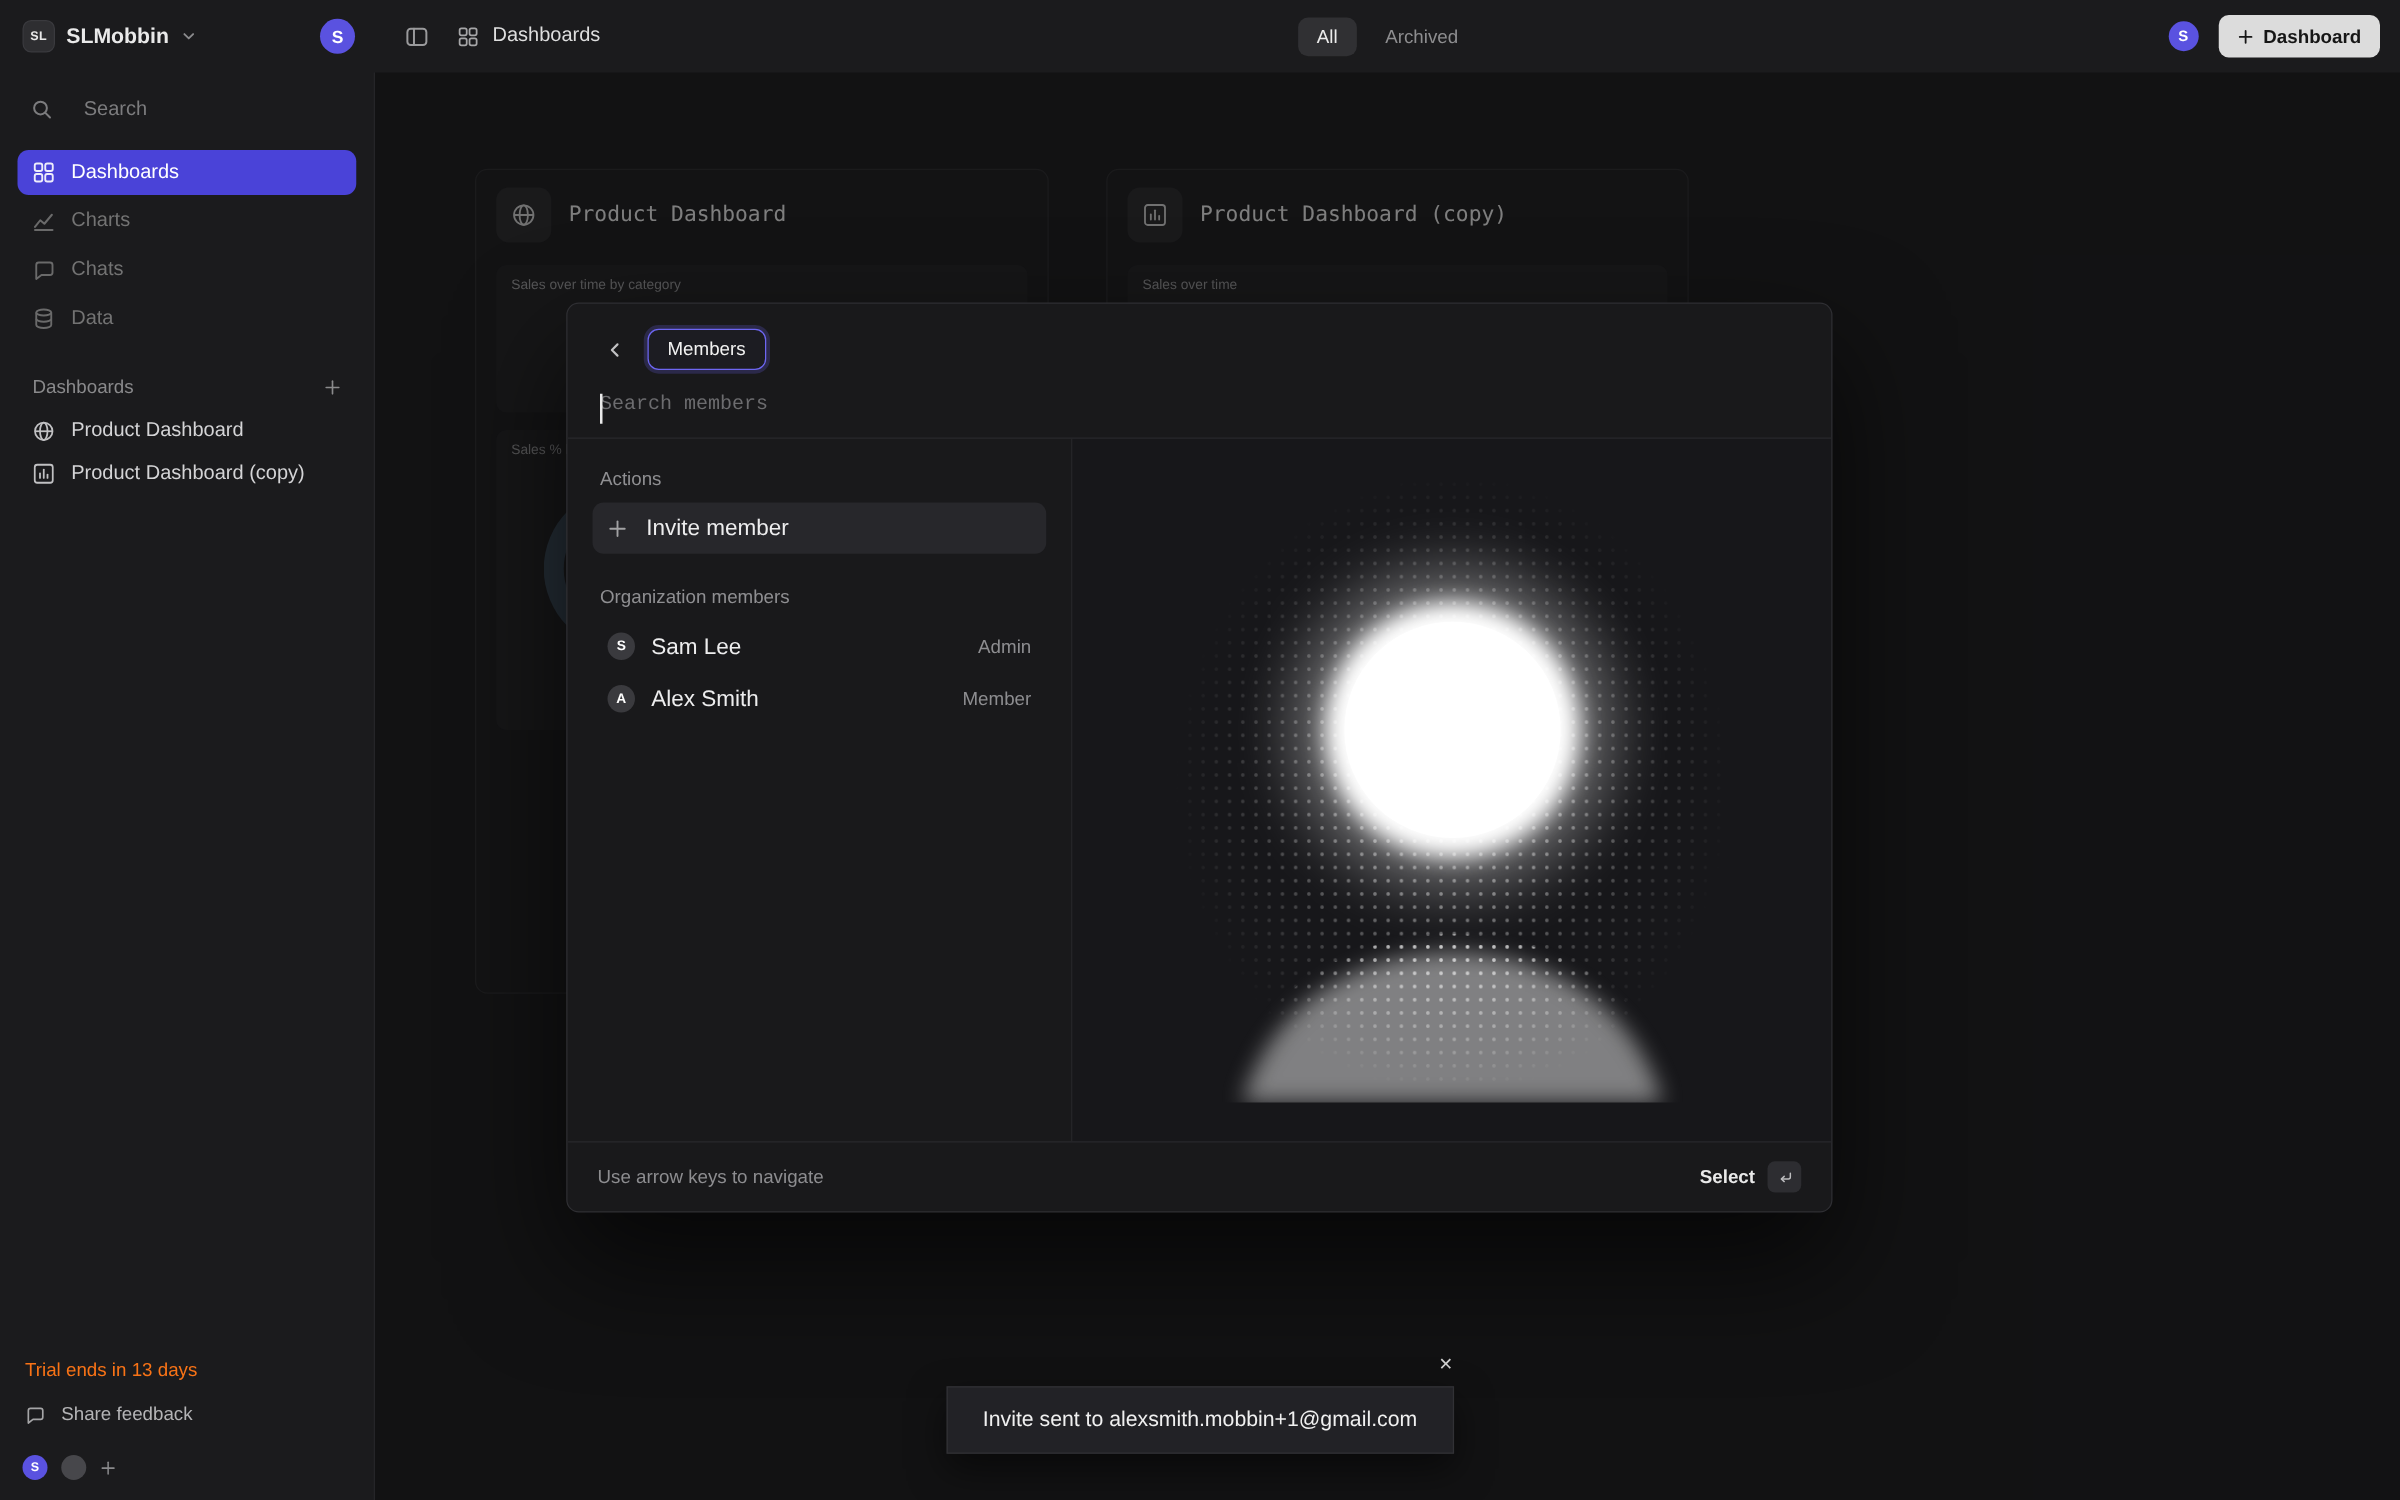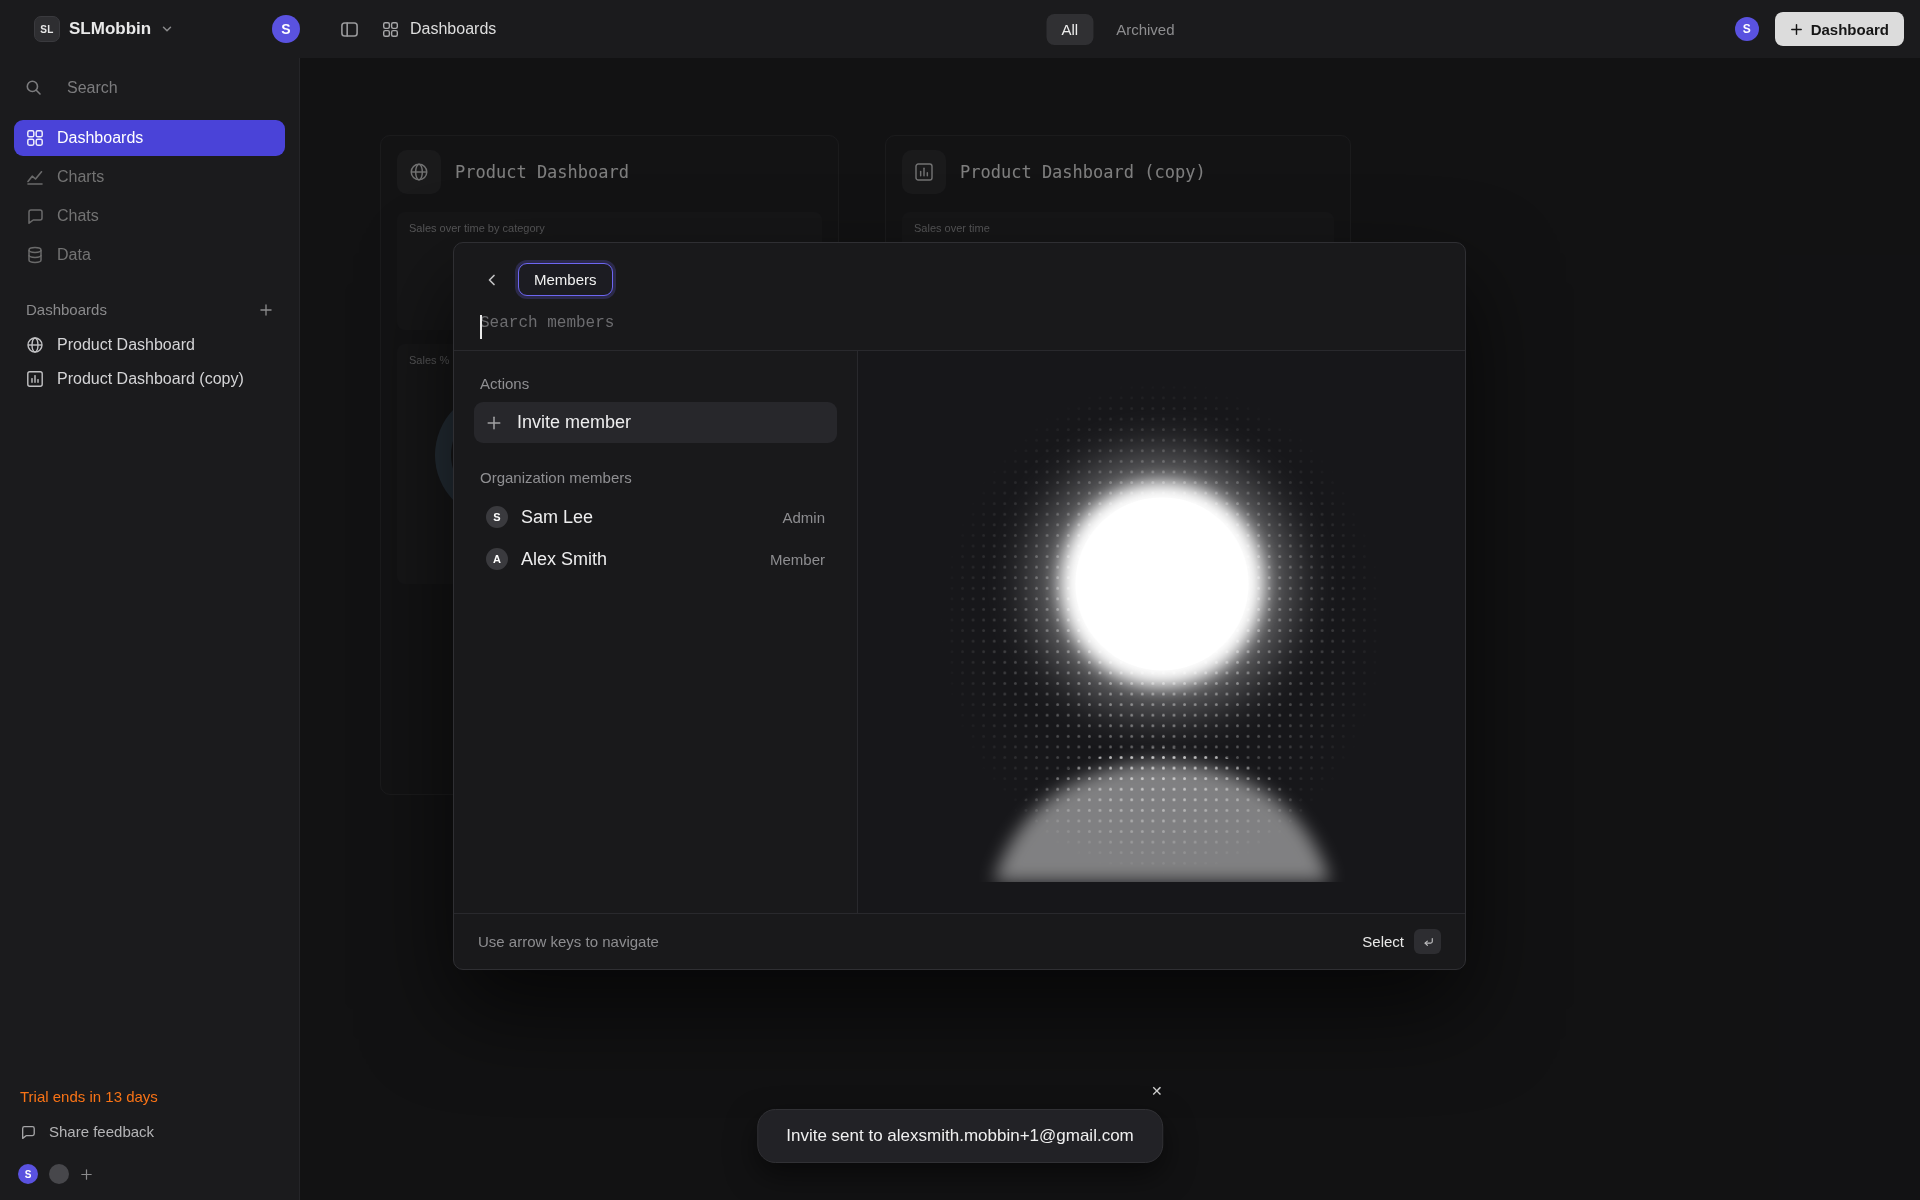--- a/index.html
+++ b/index.html
@@ -5,21 +5,21 @@
   * { margin:0; padding:0; box-sizing:border-box; }
   html,body { width:1920px; height:1200px; }
   body {
     position:relative; overflow:hidden;
     background:#1b1b1d; color:#e7e7e7;
     font-family:"Liberation Sans", sans-serif;
   }
   svg { display:block; }
 
   
-  .topbar { position:absolute; top:0; left:16px; right:0; height:58px; display:flex; align-items:stretch; z-index:3; }
+  .topbar { position:absolute; top:0; left:0; right:0; height:58px; display:flex; align-items:stretch; z-index:3; }
   .tb-left { width:300px; display:flex; align-items:center; gap:9px; padding:0 16px 0 18px; }
   .ws-badge { width:26px; height:26px; border-radius:7px; background:#2e2e31; border:1px solid #3a3a3e; color:#e8e8e8; font-size:10px; font-weight:700; display:flex; align-items:center; justify-content:center; letter-spacing:.4px; }
   .ws-name { font-size:17px; font-weight:600; color:#e9e9e9; }
   .chev { color:#8b8b8d; display:flex; }
   .ws-avatar { margin-left:auto; width:28px; height:28px; border-radius:50%; background:#5a52e0; color:#fff; font-size:14px; font-weight:700; display:flex; align-items:center; justify-content:center; }
   .tb-main { flex:1; display:flex; align-items:center; padding:0 16px; position:relative; }
   .icon-btn { width:34px; height:34px; border-radius:8px; background:transparent; border:none; color:#9a9a9c; display:flex; align-items:center; justify-content:center; cursor:pointer; }
   .crumb { display:flex; align-items:center; gap:11px; margin-left:16px; color:#dedede; font-size:16px; font-weight:500; }
   .crumb .cicon { color:#a6a6a8; display:flex; }
   .tabs { position:absolute; left:50%; transform:translateX(-50%); display:flex; align-items:center; gap:8px; }
@@ -76,26 +76,26 @@
   .modal-list { width:404px; border-right:1px solid #29292d; padding:18px 20px; }
   .group-title { color:#8f8f92; font-size:15px; margin:6px 6px 10px; }
   .group-title.mt { margin-top:26px; }
   .row { display:flex; align-items:center; gap:13px; padding:10px 12px; border-radius:9px; font-size:18px; color:#ededee; cursor:pointer; }
   .row.selected { background:#27272b; }
   .row .ricon { width:18px; display:flex; color:#a2a2a4; }
   .role { margin-left:auto; color:#8d8d90; font-size:15px; }
   .avatar22 { width:22px; height:22px; border-radius:50%; background:#3a3a3e; color:#fff; font-size:11px; font-weight:600; display:flex; align-items:center; justify-content:center; flex:none; }
   .modal-preview { flex:1; display:flex; align-items:center; justify-content:center; background:#17171a; }
   .modal-footer { border-top:1px solid #29292d; display:flex; align-items:center; padding:15px 24px; color:#8d8d90; font-size:15px; }
-  .select-hint { margin-left:auto; display:flex; align-items:center; gap:10px; color:#e9e9e9; font-weight:400; font-size:15px; }
+  .select-hint { margin-left:auto; display:flex; align-items:center; gap:10px; color:#e9e9e9; font-weight:700; font-size:15px; }
   .keycap { width:27px; height:25px; border-radius:6px; background:#2d2d31; color:#bdbdbf; display:flex; align-items:center; justify-content:center; }
 
   
   .toast-wrap { position:absolute; left:50%; transform:translateX(-50%); bottom:37px; z-index:11; }
-  .toast { background:#222226; border:1px solid #313135; border-radius:18px; padding:16px 28px; font-size:17px; color:#f0f0f0; box-shadow:0 12px 30px rgba(0,0,0,.5); white-space:nowrap; }
+  .toast { background:#222226; border:1px solid #313135; border-radius:0; padding:16px 28px; font-size:17px; color:#f0f0f0; box-shadow:0 12px 30px rgba(0,0,0,.5); white-space:nowrap; }
   .toast-close { position:absolute; top:-30px; right:-6px; width:24px; height:24px; border:none; background:transparent; color:#cfcfcf; font-size:14px; cursor:pointer; }
 </style>
 </head>
 <body>
 
 <header class="topbar">
   <div class="tb-left">
     <span class="ws-badge">SL</span>
     <span class="ws-name">SLMobbin</span>
     <span class="chev">

